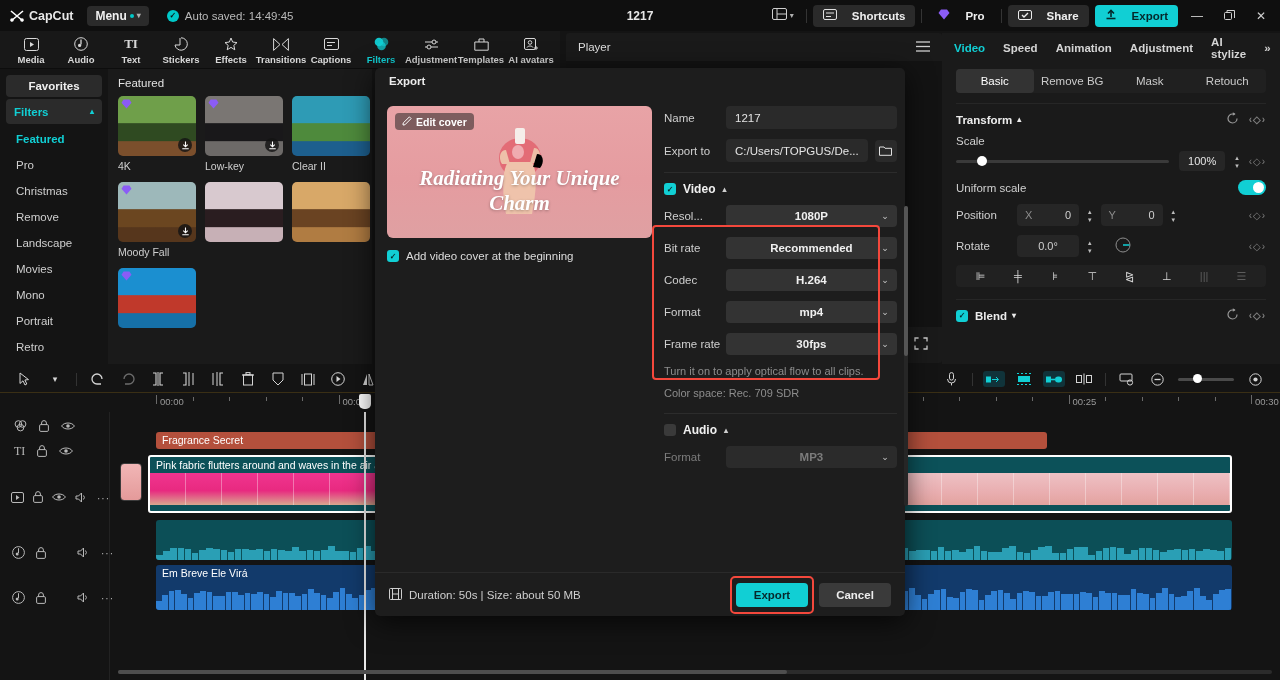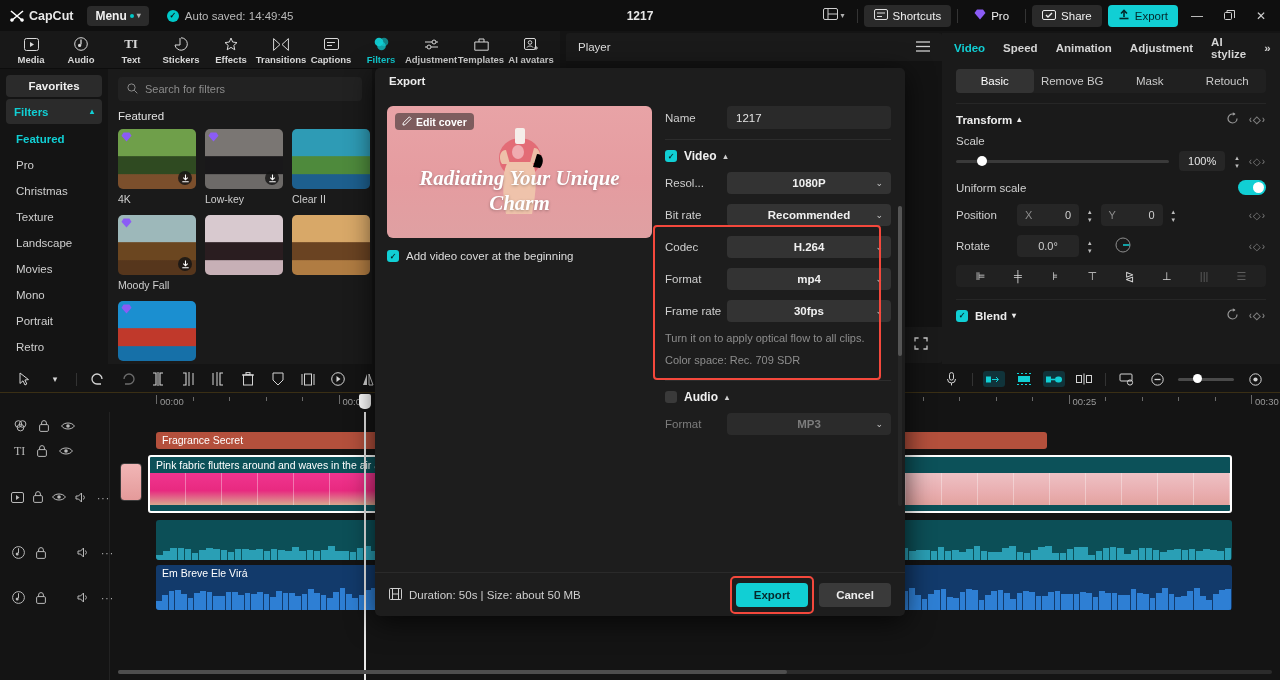--- a/index.html
+++ b/index.html
@@ -32,22 +32,22 @@
     font-size:8px;color:#0d0d0d;font-weight:bold;
   }
   .doc-title{
     position:absolute; left:0; right:0; text-align:center; font-size:12px;
     font-weight:bold; color:#e8e8e8; pointer-events:none;
   }
   .tb-right{ margin-left:auto; display:flex; align-items:center; gap:6px; z-index:2;}
   .tb-layout{ display:flex; align-items:center; gap:3px; padding:0 6px; color:#cfcfcf;}
   .divider-v{ width:1px; height:14px; background:#343434; }
   .pill{
-    display:flex;align-items:center;gap:5px;height:22px;padding:0 10px;border-radius:4px;
-    font-size:11.5px;font-weight:normal;color:#efefef;background:#2a2a2a;justify-content:center;
+    display:flex;align-items:center;gap:15px;height:22px;padding:0 10px;border-radius:4px;
+    font-size:11.5px;font-weight:bold;color:#efefef;background:#2a2a2a;justify-content:center;
   }
   .pill.pro{ background:transparent; color:#efefef;}
   .pill.export{ background:#11cfd4; color:#04282b; }
   .winbtn{ width:26px;height:22px;display:flex;align-items:center;justify-content:center;color:#d0d0d0;font-size:12px;}
 
   
   .tooltabs{
     height:38px; background:#181818; display:flex; align-items:center; padding-left:6px;
     width:560px; border-bottom:1px solid #0d0d0d;
   }
@@ -418,49 +418,40 @@
       <div class="sub on">
           <span>Featured</span>
         </div>
       <div class="sub">
           <span>Pro</span>
         </div>
       <div class="sub">
           <span>Christmas</span>
         </div>
       <div class="sub">
-          <span>Texture</span>
+          <span>Remove</span>
         </div>
       <div class="sub">
           <span>Landscape</span>
         </div>
       <div class="sub">
           <span>Movies</span>
         </div>
       <div class="sub">
           <span>Mono</span>
         </div>
       <div class="sub">
           <span>Portrait</span>
         </div>
       <div class="sub">
           <span>Retro</span>
         </div>
     </div>
 
     <div class="gridcol">
-      <div class="searchbox">
-        <span>
-          <svg width="11" height="11" viewBox="0 0 11 11">
-              <circle cx="4.5" cy="4.5" r="3.6" stroke="#8b8b8b" fill="none"></circle>
-              <line x1="7.2" y1="7.2" x2="10.3" y2="10.3" stroke="#8b8b8b"></line>
-            </svg>
-        </span>
-        <span>Search for filters</span>
-      </div>
       <div class="sect-title">Featured</div>
       <div class="thumbs" id="thumbgrid">
           <div class="thumb">
             <div class="img" style="background:linear-gradient(180deg,#6f9f4a 0%,#6f9f4a 45%,#2f4a21 46%,#2f4a21 75%,#7b4f2c 76%);">
               <span class="gem"><svg width="11" height="10" viewBox="0 0 11 10">
                   <path d="M5.5 9.6 L0.5 3.8 L2.6 0.5 L8.4 0.5 L10.5 3.8 Z" fill="#8b5cf6"></path>
                 </svg></span>
               <span class="dl">
                 <svg width="9" height="9" viewBox="0 0 9 9">
                   <path d="M4.5 0.5 L4.5 5.5 M2.3 3.6 L4.5 5.8 L6.7 3.6" stroke="#fff" fill="none" stroke-width="1.1"></path>
@@ -1346,20 +1337,29 @@
           <span class="cbox">✓</span>
           <span>Add video cover at the beginning</span>
         </div>
       </div>
 
       <div class="dlg-right">
         <div class="frow">
           <span class="flabel">Name</span>
           <span class="ftext">1217</span>
         </div>
+        <div class="frow">
+          <span class="flabel">Export to</span>
+          <span class="ftext">C:/Users/TOPGUS/De...</span>
+          <span class="fbtn">
+            <svg width="13" height="11" viewBox="0 0 13 11">
+                <path d="M0.5 2 L5 2 L6 3.3 L12.5 3.3 L12.5 10.3 L0.5 10.3 Z" stroke="#e0e0e0" fill="none"></path>
+              </svg>
+          </span>
+        </div>
         <div class="dhr"></div>
 
         <div class="sechead">
           <span class="cbox">✓</span>
           <span>Video</span>
           <span style="font-size:8px;color:#cfcfcf;">▴</span>
         </div>
 
         <div class="frow">
           <span class="flabel">Resol...</span>

